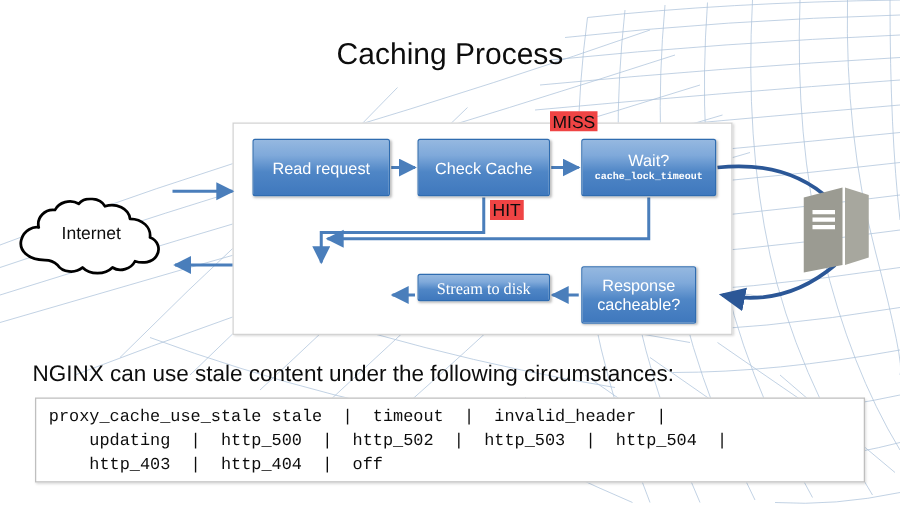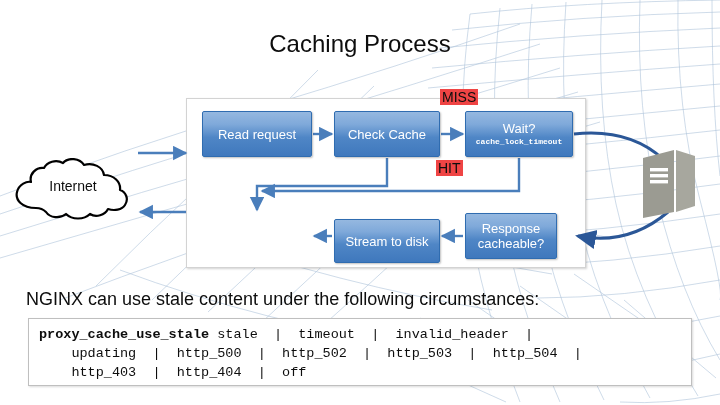--- a/index.html
+++ b/index.html
@@ -62,34 +62,34 @@
     font-weight:bold;
     line-height:10px;
     margin-top:1px;
     letter-spacing:0px;
   }
 
   #box-read    {left:202px;top:111px;width:110px;height:46px;}
   #box-check   {left:334px;top:111px;width:106px;height:46px;}
   #box-wait    {left:465px;top:111px;width:108px;height:46px;}
   #box-respond {left:202px;top:213px;width:110px;height:46px;}
-  #box-stream  {left:334px;top:219px;width:106px;height:44px;}
+  #box-stream  {left:334px;top:219px;width:106px;height:22px;font-family:Liberation Serif, serif;}
   #box-cache   {left:465px;top:213px;width:92px;height:46px;}
 
   
   .dlabel{
     position:absolute;
     font-size:14px;
     color:#0d0d0d;
     white-space:nowrap;
     background:#ef4444;
     padding:0 2px;
   }
   #lbl-miss{left:440px;top:89px;}
-  #lbl-hit {left:392px;top:160px;margin-left:44px;}
+  #lbl-hit {left:392px;top:160px;}
 
   
   #arrows{position:absolute;left:0;top:0;width:720px;height:405px;pointer-events:none;}
   #cloudsvg{position:absolute;left:8px;top:158px;width:130px;height:64px;}
   #serversvg{position:absolute;left:640px;top:148px;width:58px;height:72px;}
 
   #cloud-label{
     position:absolute;left:8px;top:178px;width:130px;
     text-align:center;font-size:14px;color:#0d0d0d;
   }
@@ -108,21 +108,21 @@
     box-shadow:1px 1px 2px rgba(0,0,0,0.15);
     box-sizing:border-box;
     padding:6px 10px 0 10px;
     font-family:"Liberation Mono", monospace;
     font-size:13.5px;
     line-height:19px;
     color:#0d0d0d;
     white-space:pre;
     overflow:hidden;
   }
-  #codebox b{font-weight:bold;}
+  #codebox b{font-weight:normal;}
 </style>
 </head>
 <body>
 
 <div id="slide">
 
   <svg id="mesh" viewBox="0 0 720 405" preserveAspectRatio="none">
     <g fill="none" stroke="#9fb8d4" stroke-width="0.6" opacity="0.85">
 
       <path d="M470,14 Q580,2 720,0"></path>

